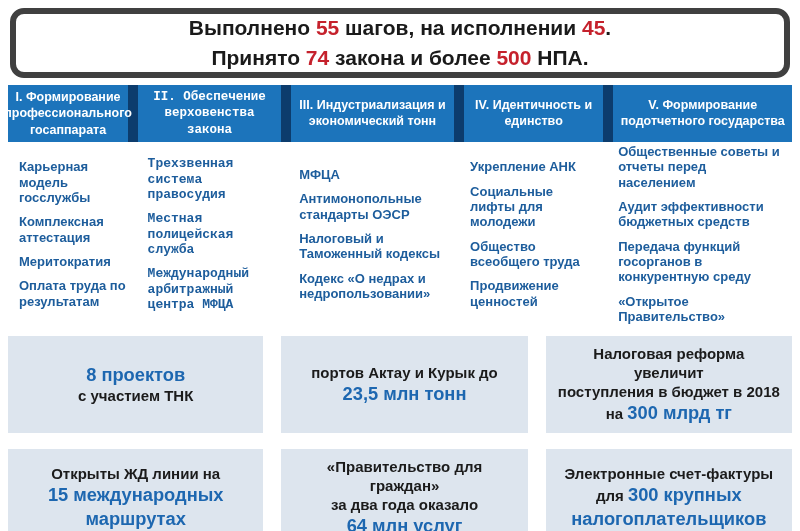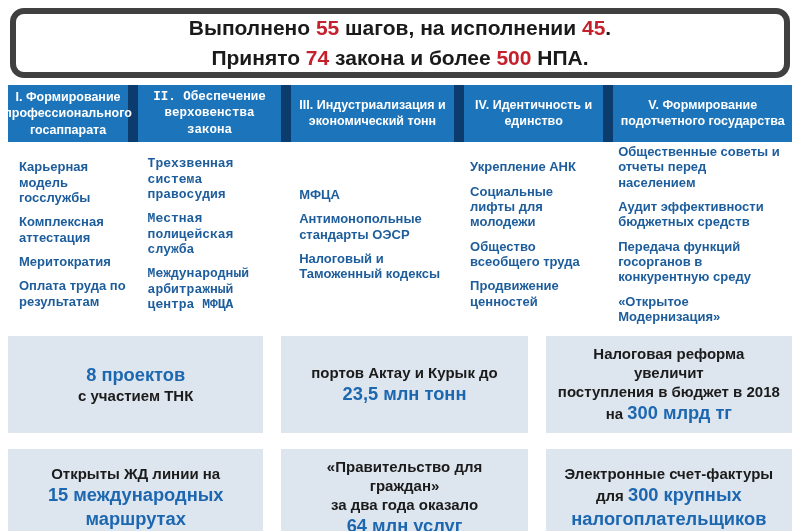--- a/index.html
+++ b/index.html
@@ -110,32 +110,33 @@
       </div>
       <div class="cell pillar-body">
         <div class="pillar-item">Трехзвенная система правосудия</div>
         <div class="pillar-item">Местная полицейская служба</div>
         <div class="pillar-item">Международный арбитражный центра МФЦА</div>
       </div>
       <div class="cell pillar-body">
         <div class="pillar-item">МФЦА</div>
         <div class="pillar-item">Антимонопольные стандарты ОЭСР</div>
         <div class="pillar-item">Налоговый и Таможенный кодексы</div>
+        <div class="pillar-item">Кодекс «О недрах и недропользовании»</div>
       </div>
       <div class="cell pillar-body">
         <div class="pillar-item">Укрепление АНК</div>
         <div class="pillar-item">Социальные лифты для молодежи</div>
         <div class="pillar-item">Общество всеобщего труда</div>
         <div class="pillar-item">Продвижение ценностей</div>
       </div>
       <div class="cell pillar-body">
         <div class="pillar-item">Общественные советы и отчеты перед населением</div>
         <div class="pillar-item">Аудит эффективности бюджетных средств</div>
         <div class="pillar-item">Передача функций госорганов в конкурентную среду</div>
-        <div class="pillar-item">«Открытое Модернизация»</div>
+        <div class="pillar-item">«Открытое Правительство»</div>
       </div>
     </div>
 
   <div class="boxes">
       <div class="box-row r1">
         <div class="hbox">
           <div class="hbox-line"><span class="seg-blue">8 проектов</span></div>
           <div class="hbox-line"><span class="seg-dark">с участием ТНК</span></div>
         </div>
         <div class="hbox">

